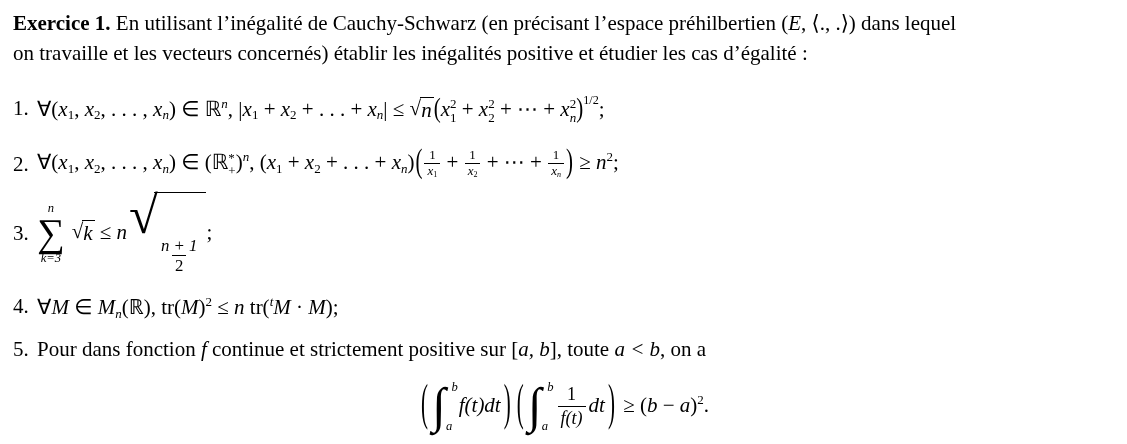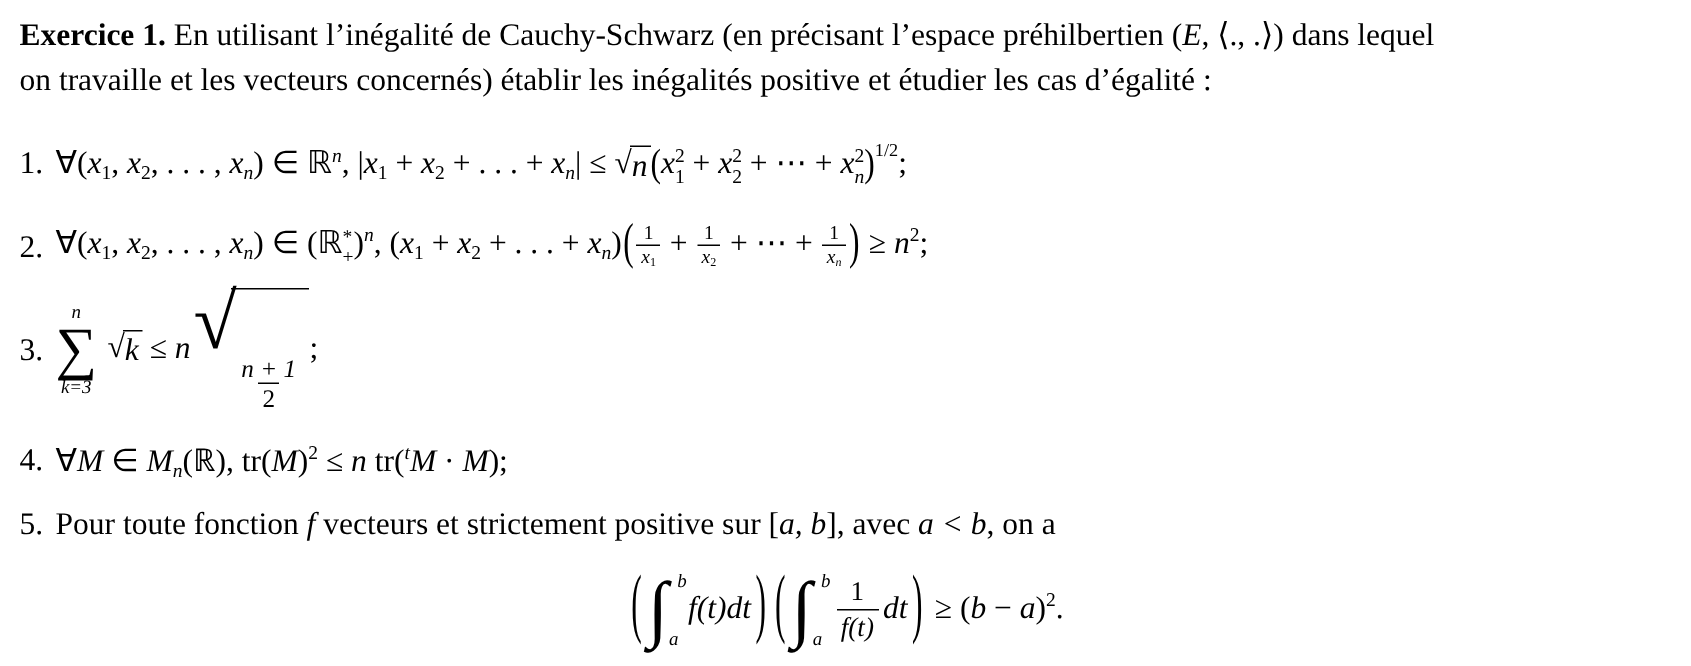--- a/index.html
+++ b/index.html
@@ -115,21 +115,21 @@
         </span><span class="rm">;</span></span>
   </div>
 
   <div class="item i4">
     <span class="no">4.</span>
     <span class="f"><span class="rm">∀</span><span class="it">M</span><span class="rm"> ∈ </span><span class="it">M</span><span class="sb it">n</span><span class="rm">(ℝ), tr(</span><span class="it">M</span><span class="rm">)</span><span class="sp rm">2</span><span class="rm"> ≤ </span><span class="it">n</span><span class="rm"> tr(</span><span class="sp it">t</span><span class="it">M</span><span class="rm"> · </span><span class="it">M</span><span class="rm">);</span></span>
   </div>
 
   <div class="item i5">
     <span class="no">5.</span>
-    <span class="f"><span class="rm">Pour toute fonction </span><span class="it">f</span><span class="rm"> vecteurs et strictement positive sur [</span><span class="it">a, b</span><span class="rm">], avec </span><span class="it">a &lt; b</span><span class="rm">, on a</span></span>
+    <span class="f"><span class="rm">Pour dans fonction </span><span class="it">f</span><span class="rm"> continue et strictement positive sur [</span><span class="it">a, b</span><span class="rm">], toute </span><span class="it">a &lt; b</span><span class="rm">, on a</span></span>
   </div>
 
   <div class="eqn">
     <span class="f"><span class="bp s24 rm">(</span><span class="integ">
           <span class="isign rm">∫</span>
           <span class="ilims">
             <span class="ib it">b</span>
             <span class="ia it">a</span>
           </span>
         </span><span class="it">f(t)dt</span><span class="bp s24 rm">)</span><span class="bp s24 rm">(</span><span class="integ">

